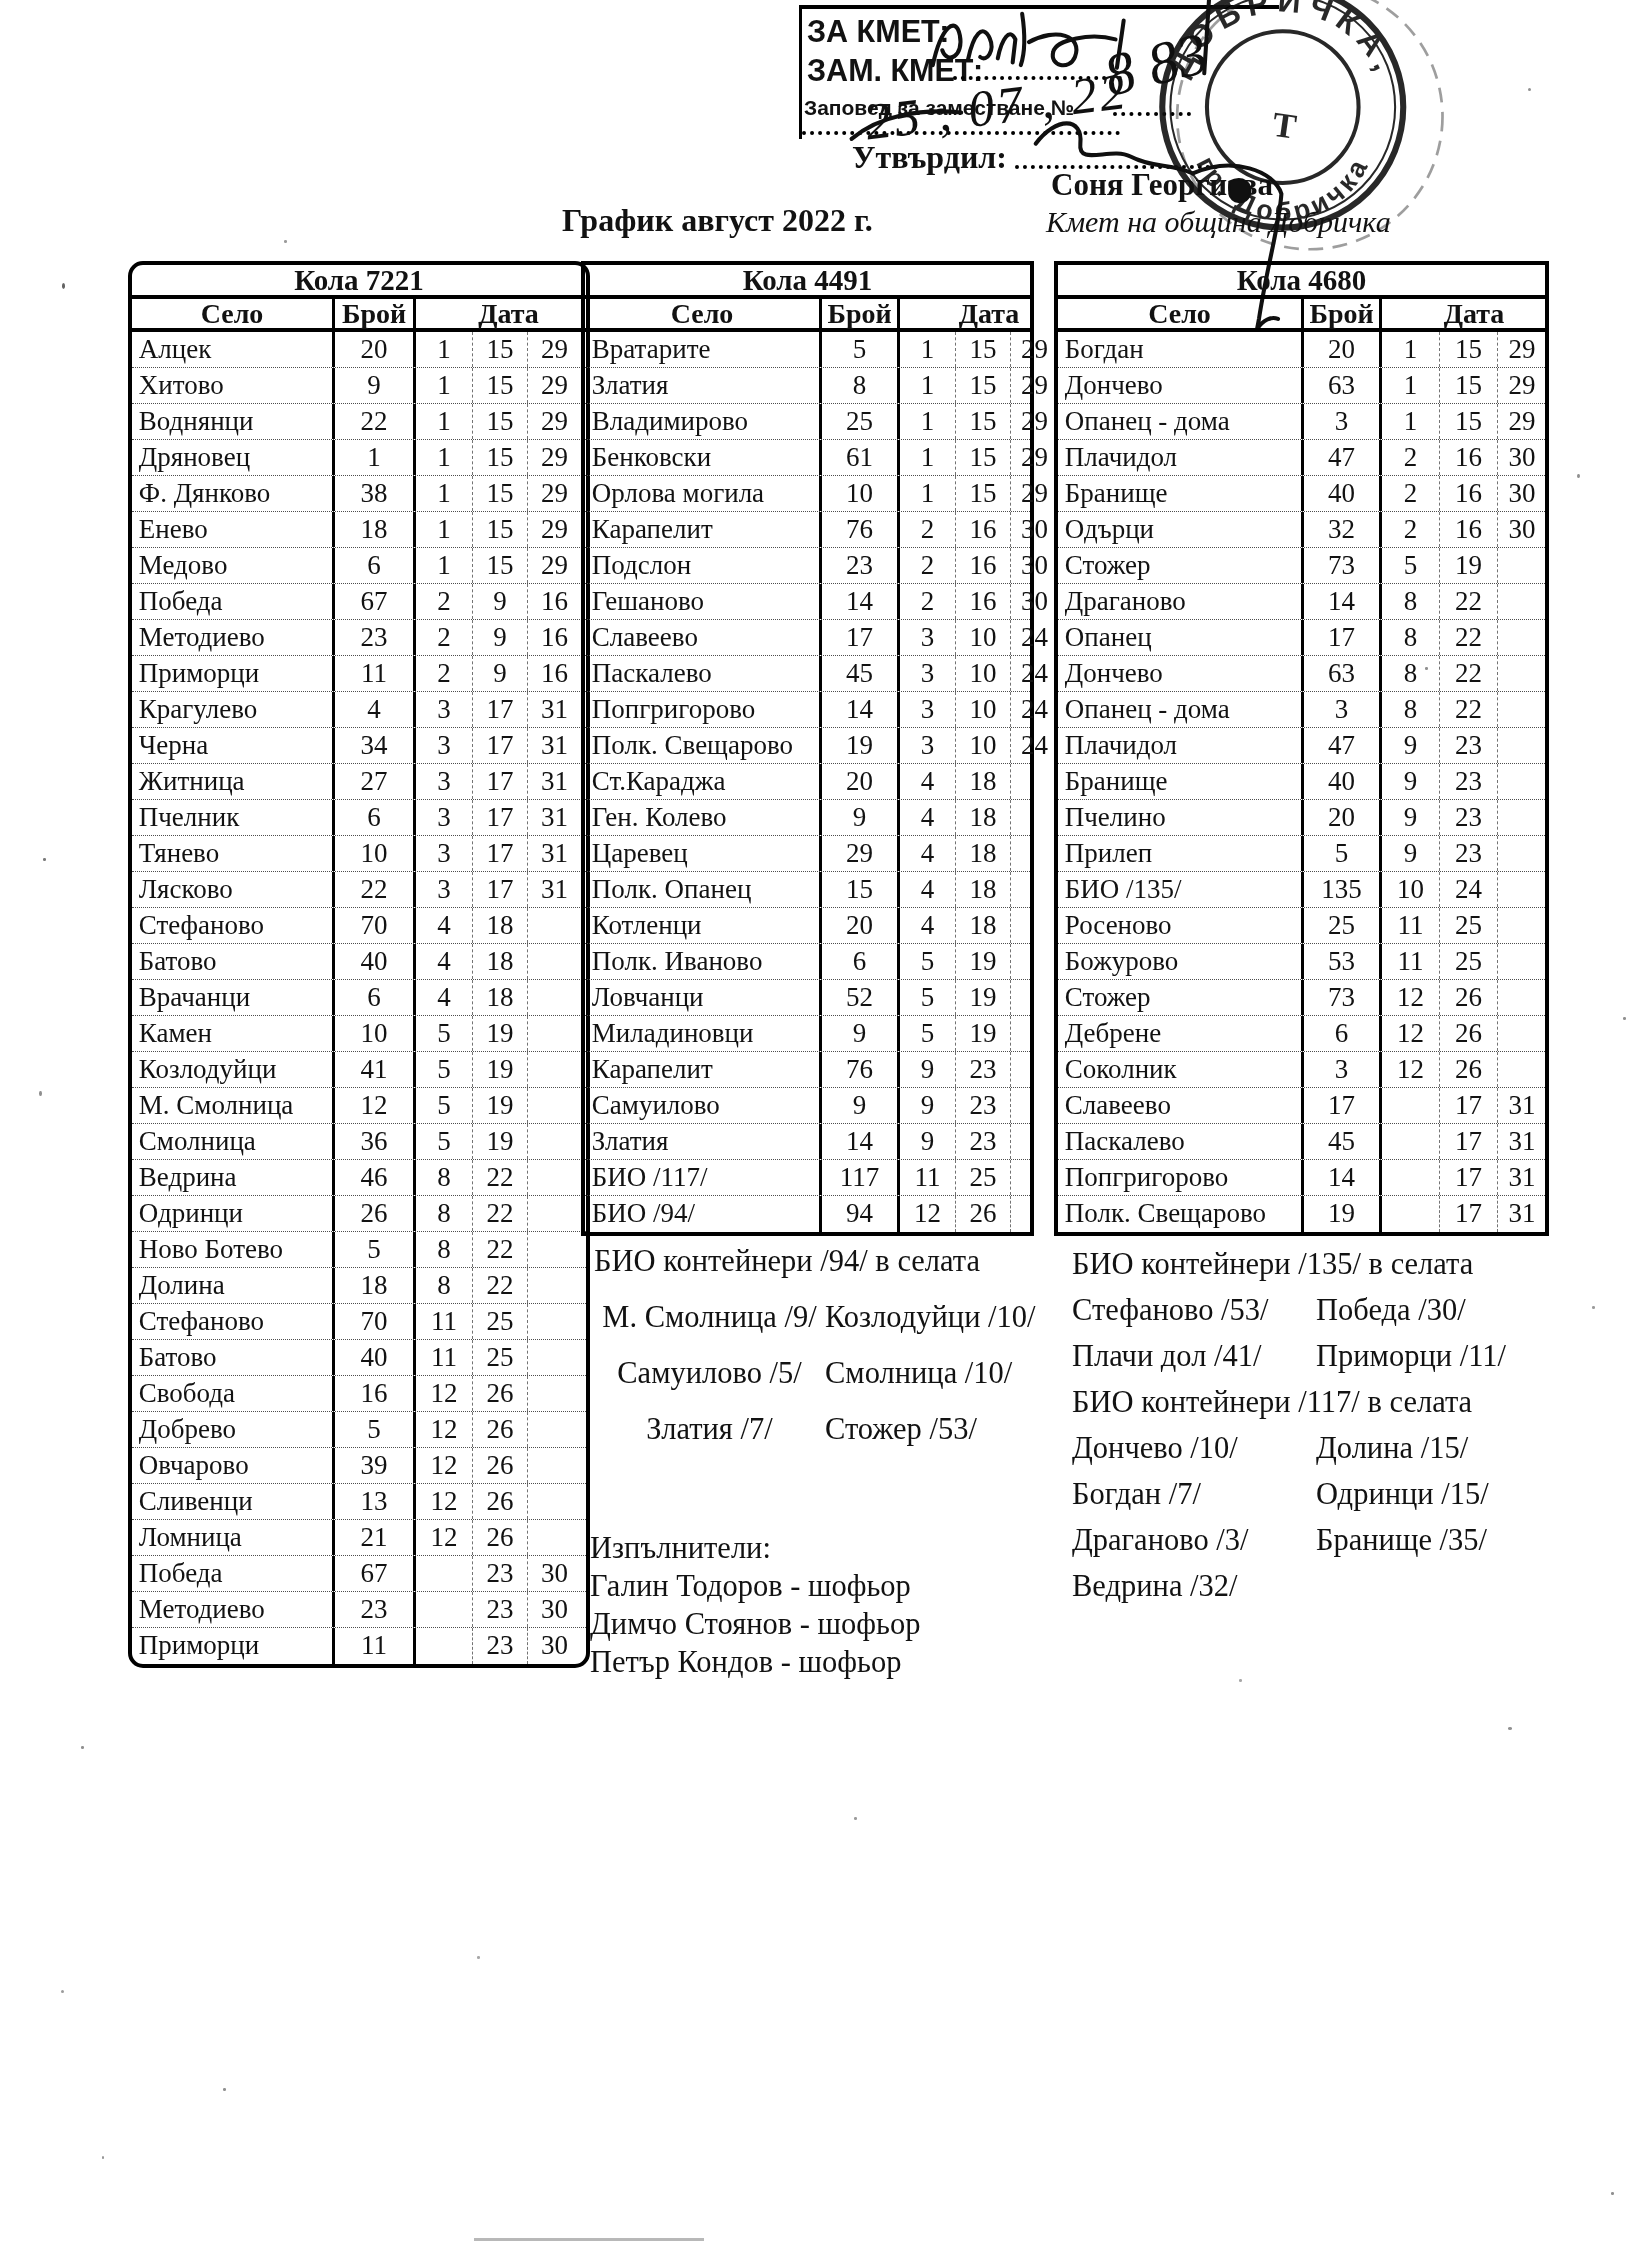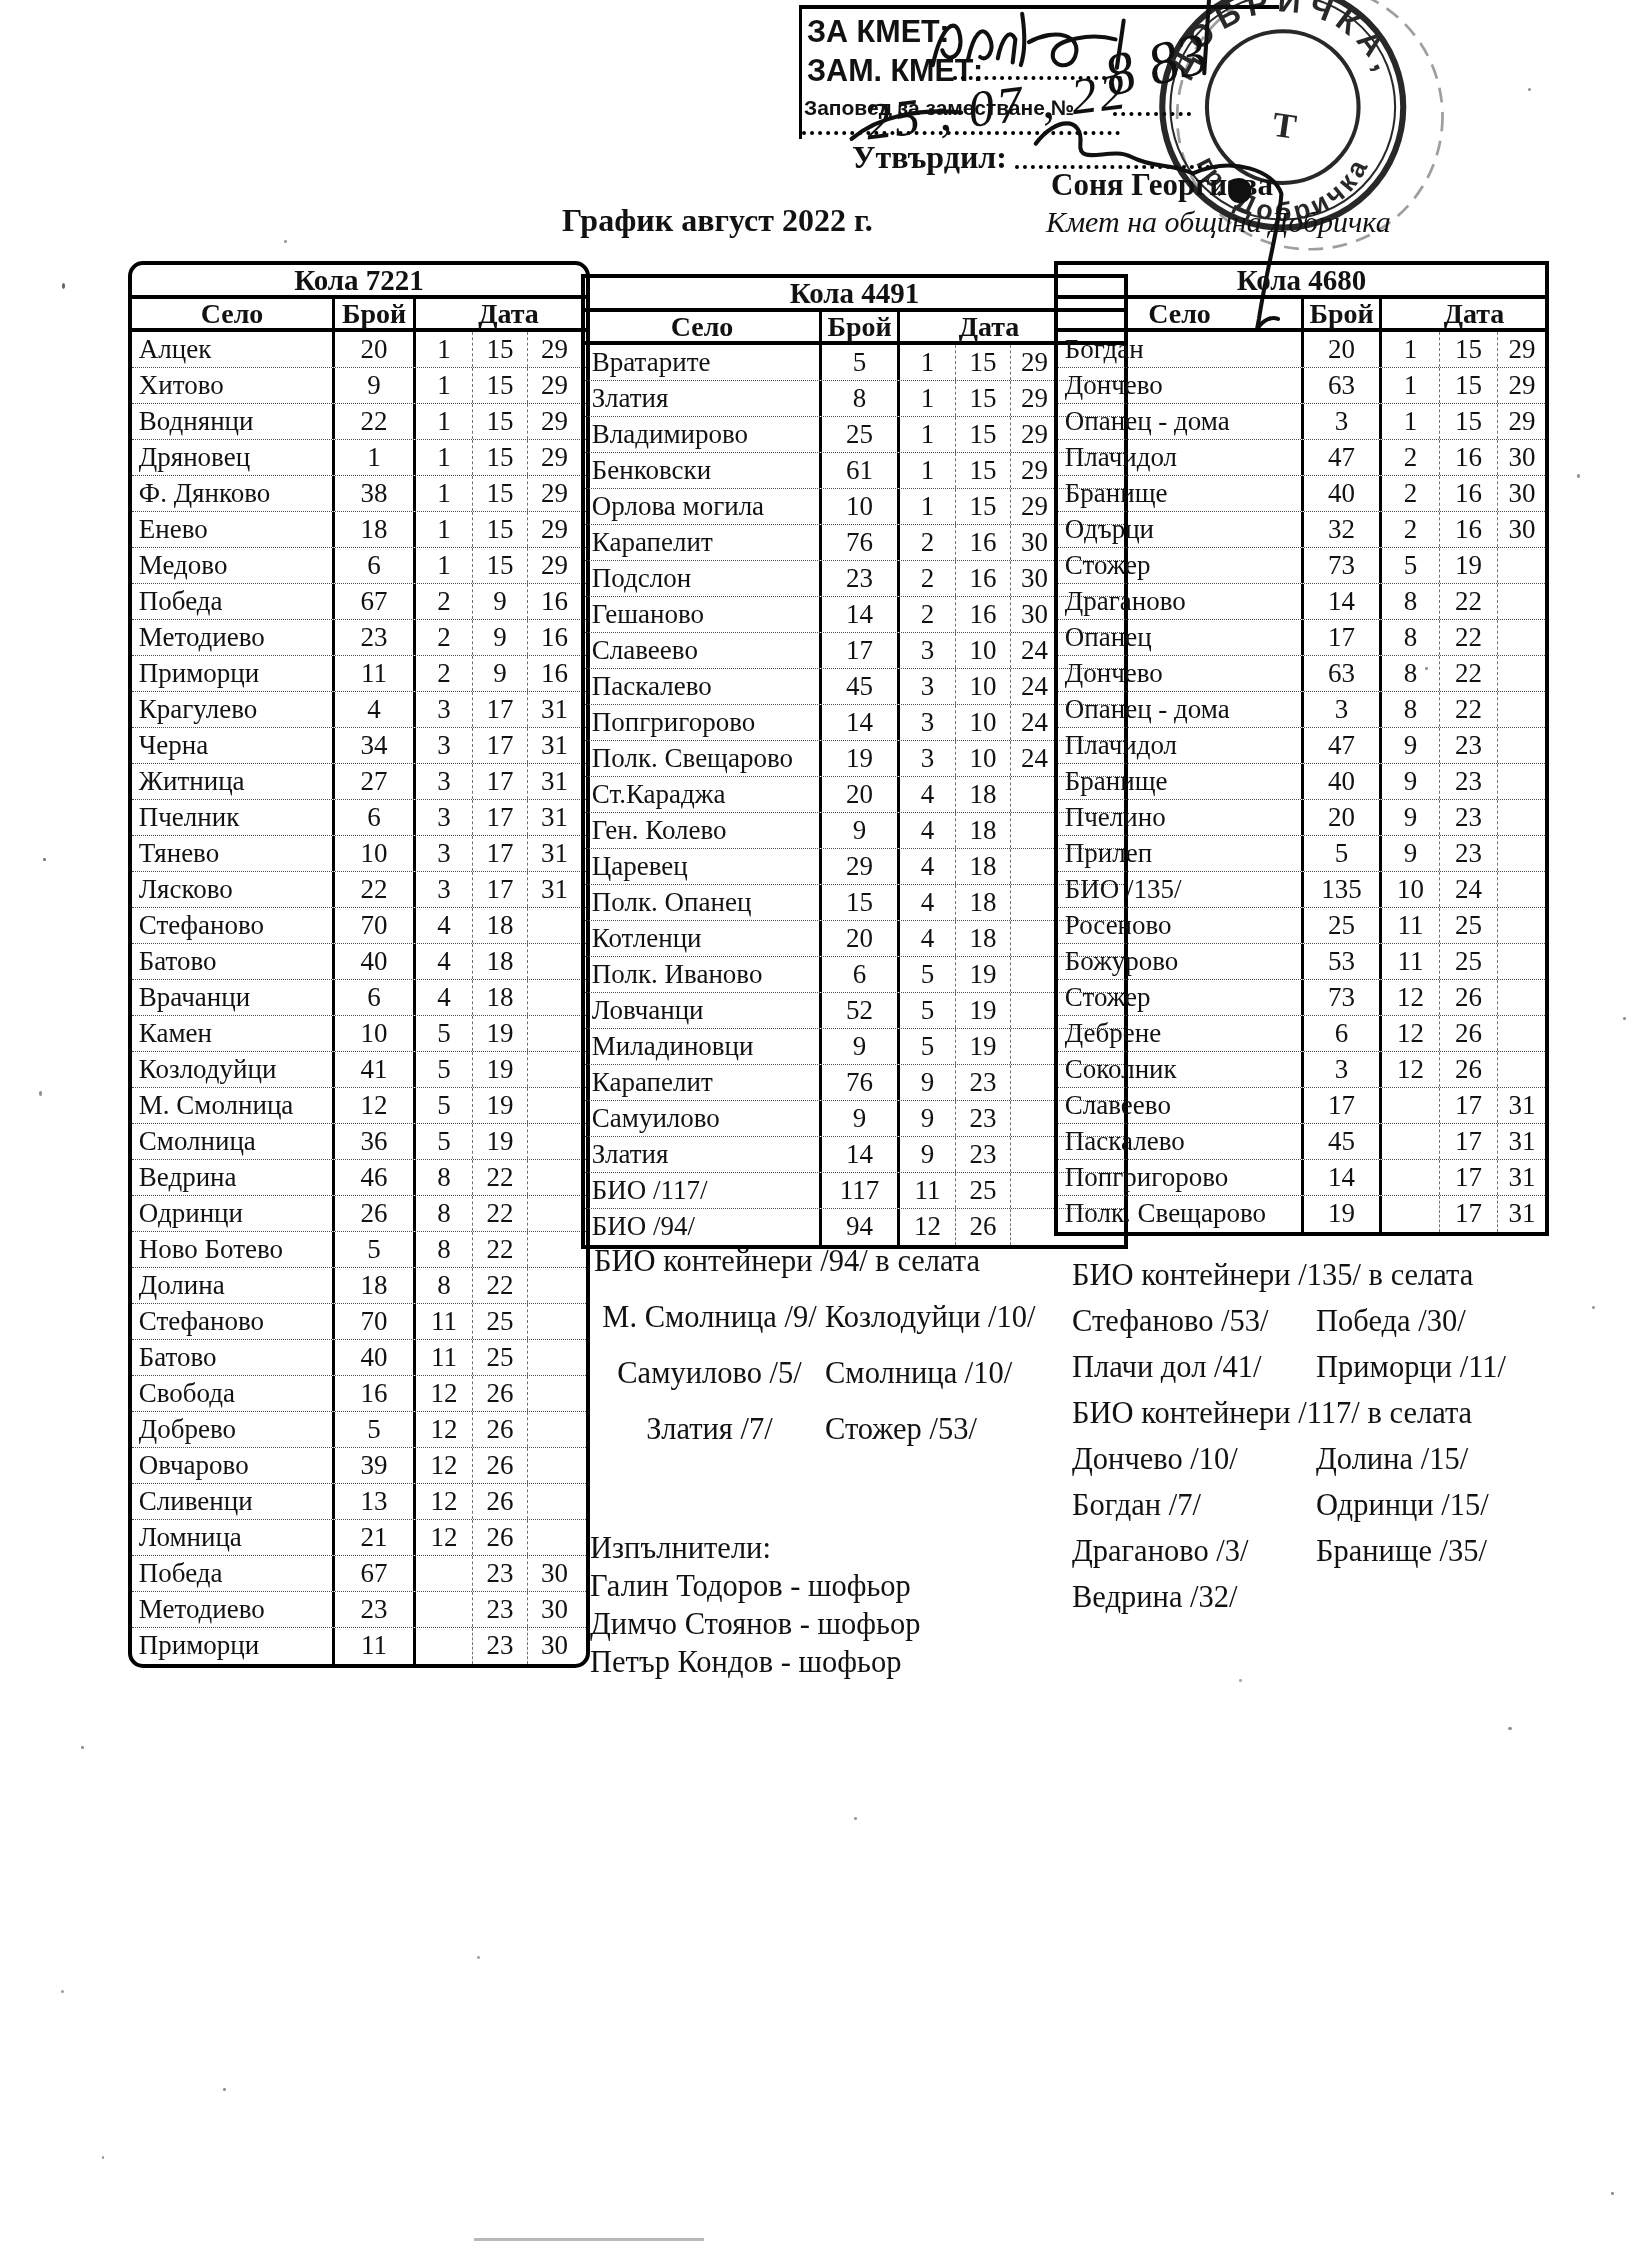--- a/index.html
+++ b/index.html
@@ -45,21 +45,21 @@
   .g3{grid-template-columns:246px 78px 58px 58px 48px;}
   .g1 .t-head,.g1 .trow{grid-template-columns:203px 81px 57px 55px 53px;}
   .g2 .t-head,.g2 .trow{grid-template-columns:237px 78px 56px 55px 47px;}
   .g3 .t-head,.g3 .trow{grid-template-columns:246px 78px 58px 58px 48px;}
   .t-head .h-data{grid-column:span 3;margin-left:20px;}
   
   .notes{position:absolute;font-size:30.5px;}
   .note-line{display:flex;align-items:flex-start;}
   .notes-mid .note-line{height:56px;}
   .notes-mid .note-line span:first-child{width:231px;text-align:center;}
-  .notes-right .note-line{height:46px;align-items:flex-end;}
+  .notes-right .note-line{height:46px;}
   .notes-right .note-line span:first-child{width:244px;}
   .executors{position:absolute;font-size:30.5px;}
   .executors .note-line{height:38px;}
   
   .spk{position:absolute;background:#222;border-radius:50%;}
   .faintline{position:absolute;height:2.7px;background:#9a9a9a;opacity:.7;}
   svg{overflow:visible;}
 </style>
 </head>
 <body>
@@ -375,21 +375,21 @@
       <div class="trow">
         <div class="c-selo">Приморци</div>
         <div class="c-broj">11</div>
         <div class="c-d1"></div>
         <div class="c-d2">23</div>
         <div class="c-d3">30</div>
       </div>
     </div>
 </div>
 
-<div class="vtable g2" style="left:581px;top:274px;width:547px;">
+<div class="vtable g2" style="left:581px;top:261px;width:453px;">
   <div class="t-title">Кола 4491</div>
   <div class="t-head">
     <div class="h-selo">Село</div>
     <div class="h-broj">Брой</div>
     <div class="h-data">Дата</div>
   </div>
   <div class="t-body">
       <div class="trow">
         <div class="c-selo">Вратарите</div>
         <div class="c-broj">5</div>

